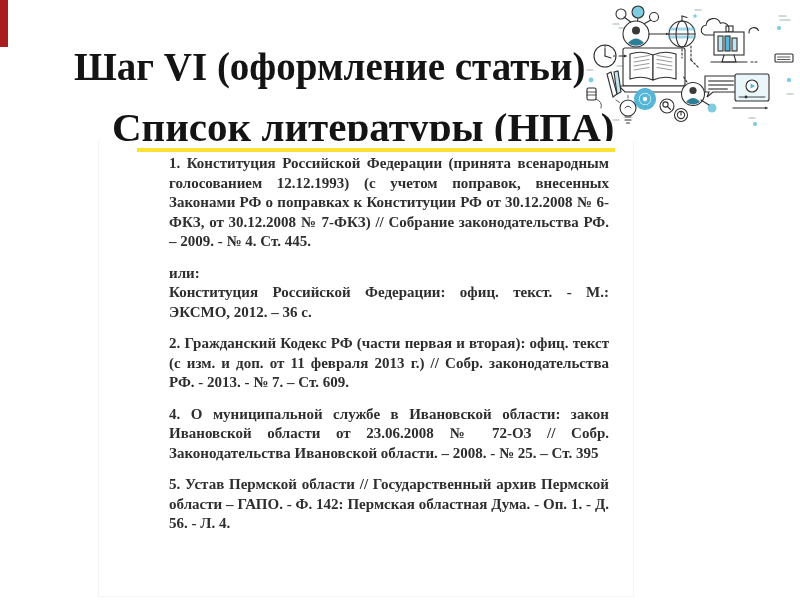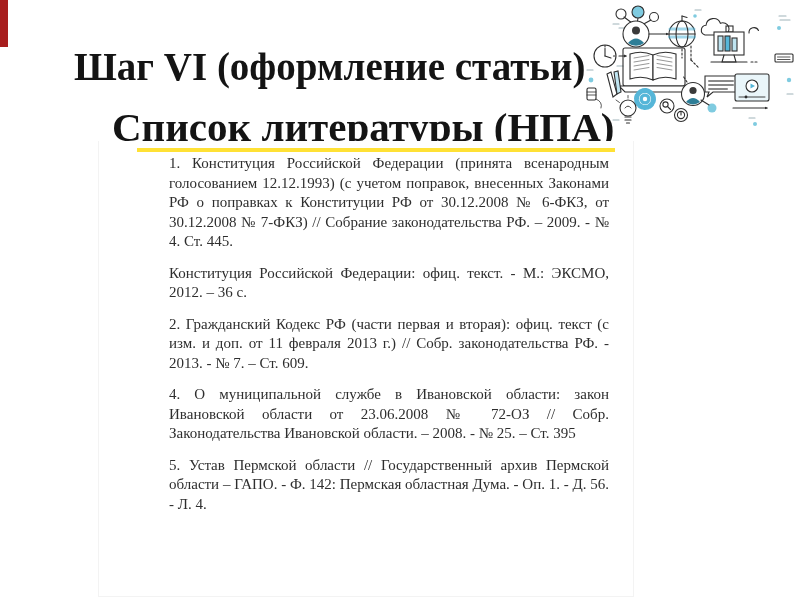--- a/index.html
+++ b/index.html
@@ -21,39 +21,40 @@
     background:#ffffff;border:1px solid #f3f3f3;border-top:none;
   }
   .underline{
     position:absolute;left:137px;top:148px;width:478px;height:4px;
   }
   .doc{
     position:absolute;left:169px;top:154px;width:440px;
     font-size:15px;line-height:19.5px;color:#2e2e2e;
     text-align:justify;
   }
-  .doc p{margin:0 0 12px 0;}
+  .doc p{margin:0 0 12px 0;font-weight:bold;}
   .doc p.tight{margin-bottom:0;}
   .illustration{position:absolute;left:583px;top:2px;width:215px;height:140px;}
 </style>
 </head>
 <body>
 
 <div class="stage">
 
   <div class="accent-bar" style="background: rgb(168, 30, 30);"></div>
 
   <div class="title title-1">Шаг VI (оформление статьи)</div>
   <div class="title title-2">Список литературы (НПА)</div>
 
   <div class="page"></div>
   <div class="underline" style="background: rgb(255, 225, 53);"></div>
 
   <div class="doc">
     <p>1. Конституция Российской Федерации (принята всенародным голосованием 12.12.1993) (с учетом поправок, внесенных Законами РФ о поправках к Конституции РФ от 30.12.2008 № 6-ФКЗ, от 30.12.2008 № 7-ФКЗ) // Собрание законодательства РФ. – 2009. - № 4. Ст. 445.</p>
+    <p class="tight">или:</p>
     <p>Конституция Российской Федерации: офиц. текст. - М.: ЭКСМО, 2012. – 36 с.</p>
     <p>2. Гражданский Кодекс РФ (части первая и вторая): офиц. текст (с изм. и доп. от 11 февраля 2013 г.) // Собр. законодательства РФ. - 2013. - № 7. – Ст. 609.</p>
     <p>4. О муниципальной службе в Ивановской области: закон Ивановской области от 23.06.2008 № 72-ОЗ // Собр. Законодательства Ивановской области. – 2008. - № 25. – Ст. 395</p>
     <p class="tight">5. Устав Пермской области // Государственный архив Пермской области – ГАПО. - Ф. 142: Пермская областная Дума. - Оп. 1. - Д. 56. - Л. 4.</p>
   </div>
 
   <svg class="illustration" viewBox="0 0 215 140" xmlns="http://www.w3.org/2000/svg" fill="none" stroke="#2f2f2f" stroke-width="1.1" stroke-linecap="round">
 
     <g stroke="#9fb3ba">
       <line x1="4" y1="68" x2="10" y2="68"></line>

